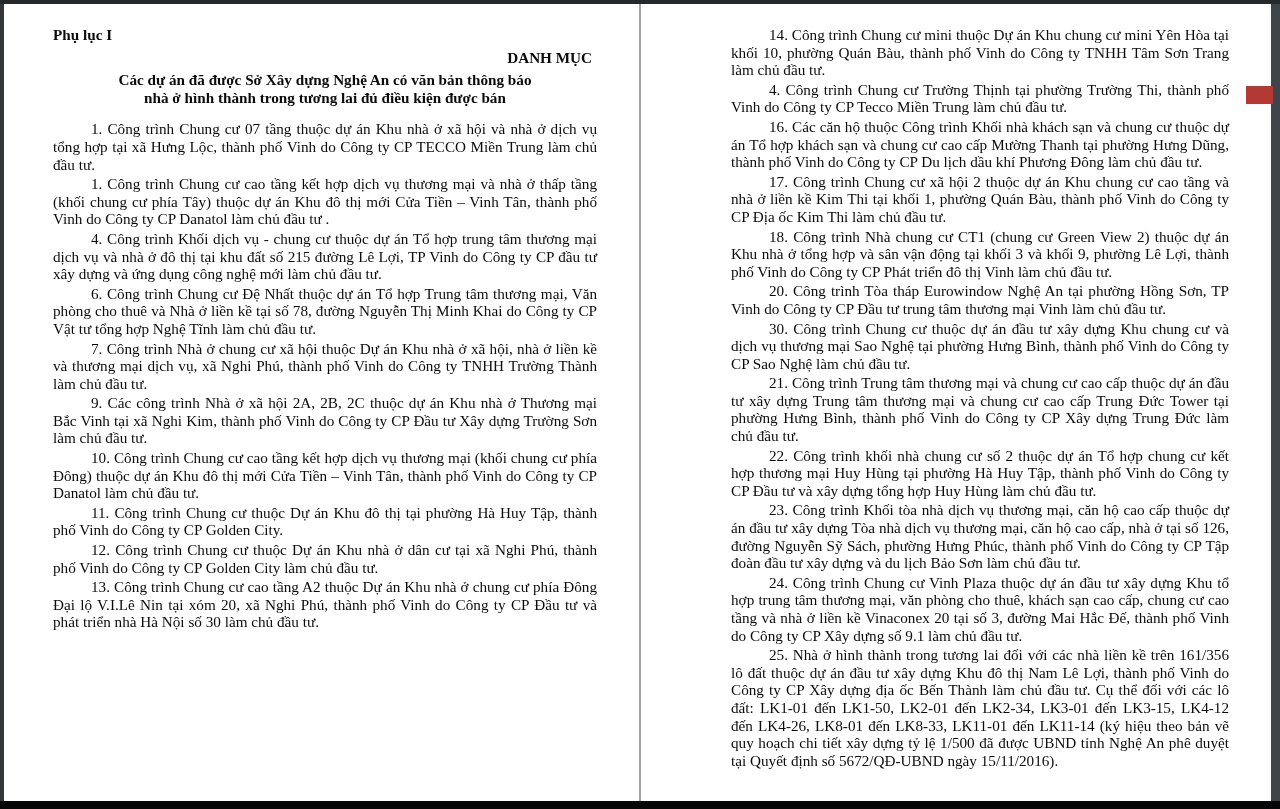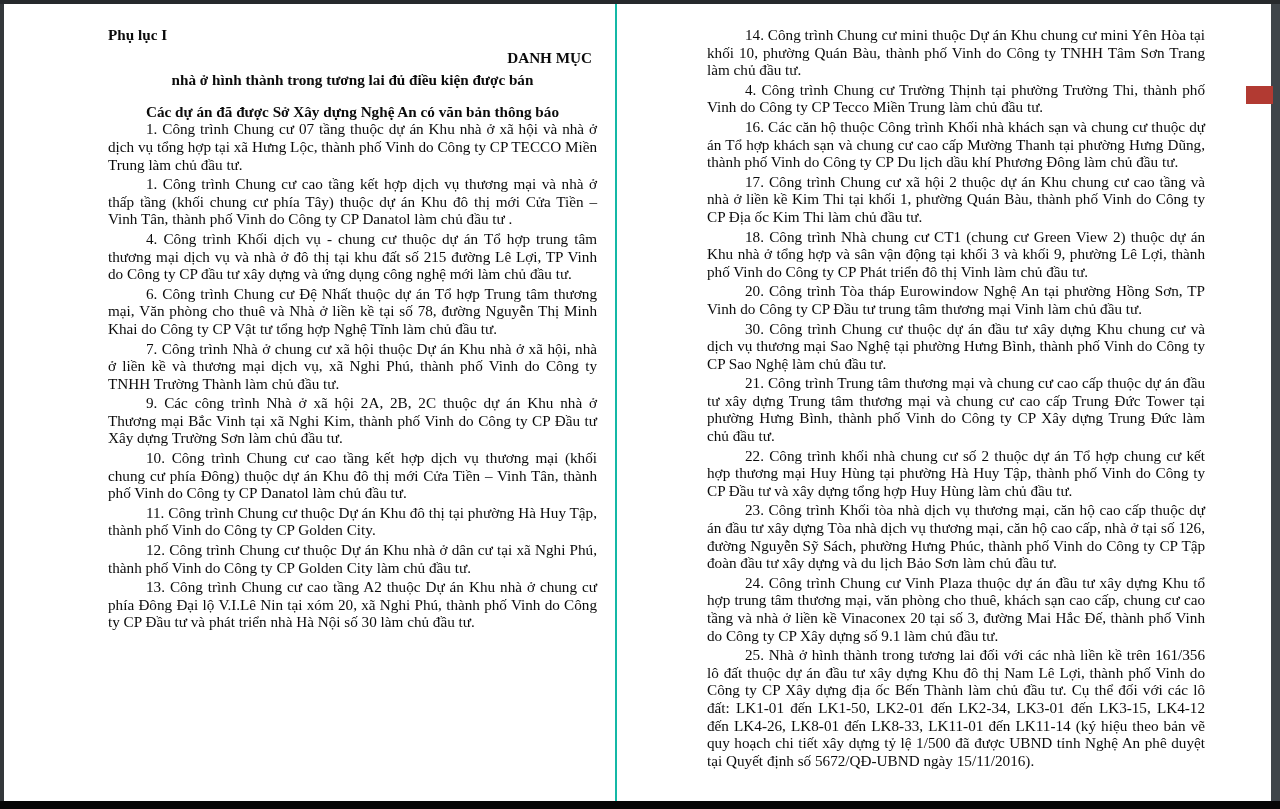--- a/index.html
+++ b/index.html
@@ -26,51 +26,51 @@
   
   .page {
     position: absolute;
     top: 4px;
     height: 797px;
     background: #ffffff;
     box-sizing: border-box;
     overflow: hidden;
   }
   .page-left  { left: 4px;   width: 645px; border-right: 2px solid #7e8286; }
-  .page-right { left: 615px; width: 620px; border-left: 2px solid #14b8a6; }
+  .page-right { left: 639px; width: 620px; border-left: 2px solid #a3a3a3; }
   .page-content {
     box-sizing: border-box;
     height: 100%;
     color: #0b0b0b;
     font-size: 15.2px;
     line-height: 17.6px;
   }
-  .page-left  .page-content { padding: 22px 50px 0 104px; font-family: Liberation Serif, serif; }
+  .page-left  .page-content { padding: 22px 50px 0 49px; font-family: Liberation Serif, serif; }
   .page-right .page-content { padding: 22px 30px 0 90px; }
   .appendix-label { font-weight: bold; margin: 0 0 2px 0; }
   .doc-title { font-weight: bold; text-align: right; margin: 5px; }
   .doc-subtitle { font-weight: bold; text-align: center; margin: 0; }
   .doc-subtitle.last { margin-bottom: 14px; }
   .page-content p.item {
     margin: 0 0 2px 0;
     text-indent: 38px;
     text-align: justify;
   }
 </style>
 </head>
 <body>
 
 <div class="viewer">
 
   <div class="page page-left">
     <div class="page-content">
       <p class="appendix-label">Phụ lục I</p>
       <p class="doc-title">DANH MỤC</p>
+      <p class="doc-subtitle">Các dự án đã được Sở Xây dựng Nghệ An có văn bản thông báo</p>
       <p class="doc-subtitle last">nhà ở hình thành trong tương lai đủ điều kiện được bán</p>
-      <p class="doc-subtitle">Các dự án đã được Sở Xây dựng Nghệ An có văn bản thông báo</p>
       <p class="item">1. Công trình Chung cư 07 tầng thuộc dự án Khu nhà ở xã hội và nhà ở dịch vụ tổng hợp tại xã Hưng Lộc, thành phố Vinh do Công ty CP TECCO Miền Trung làm chủ đầu tư.</p>
       <p class="item">1. Công trình Chung cư cao tầng kết hợp dịch vụ thương mại và nhà ở thấp tầng (khối chung cư phía Tây) thuộc dự án Khu đô thị mới Cửa Tiền – Vinh Tân, thành phố Vinh do Công ty CP Danatol làm chủ đầu tư .</p>
       <p class="item">4. Công trình Khối dịch vụ - chung cư thuộc dự án Tổ hợp trung tâm thương mại dịch vụ và nhà ở đô thị tại khu đất số 215 đường Lê Lợi, TP Vinh do Công ty CP đầu tư xây dựng và ứng dụng công nghệ mới làm chủ đầu tư.</p>
       <p class="item">6. Công trình Chung cư Đệ Nhất thuộc dự án Tổ hợp Trung tâm thương mại, Văn phòng cho thuê và Nhà ở liền kề tại số 78, đường Nguyễn Thị Minh Khai do Công ty CP Vật tư tổng hợp Nghệ Tĩnh làm chủ đầu tư.</p>
       <p class="item">7. Công trình Nhà ở chung cư xã hội thuộc Dự án Khu nhà ở xã hội, nhà ở liền kề và thương mại dịch vụ, xã Nghi Phú, thành phố Vinh do Công ty TNHH Trường Thành làm chủ đầu tư.</p>
       <p class="item">9. Các công trình Nhà ở xã hội 2A, 2B, 2C thuộc dự án Khu nhà ở Thương mại Bắc Vinh tại xã Nghi Kim, thành phố Vinh do Công ty CP Đầu tư Xây dựng Trường Sơn làm chủ đầu tư.</p>
       <p class="item">10. Công trình Chung cư cao tầng kết hợp dịch vụ thương mại (khối chung cư phía Đông) thuộc dự án Khu đô thị mới Cửa Tiền – Vinh Tân, thành phố Vinh do Công ty CP Danatol làm chủ đầu tư.</p>
       <p class="item">11. Công trình Chung cư thuộc Dự án Khu đô thị tại phường Hà Huy Tập, thành phố Vinh do Công ty CP Golden City.</p>
       <p class="item">12. Công trình Chung cư thuộc Dự án Khu nhà ở dân cư tại xã Nghi Phú, thành phố Vinh do Công ty CP Golden City làm chủ đầu tư.</p>
       <p class="item">13. Công trình Chung cư cao tầng A2 thuộc Dự án Khu nhà ở chung cư phía Đông Đại lộ V.I.Lê Nin tại xóm 20, xã Nghi Phú, thành phố Vinh do Công ty CP Đầu tư và phát triển nhà Hà Nội số 30 làm chủ đầu tư.</p>

